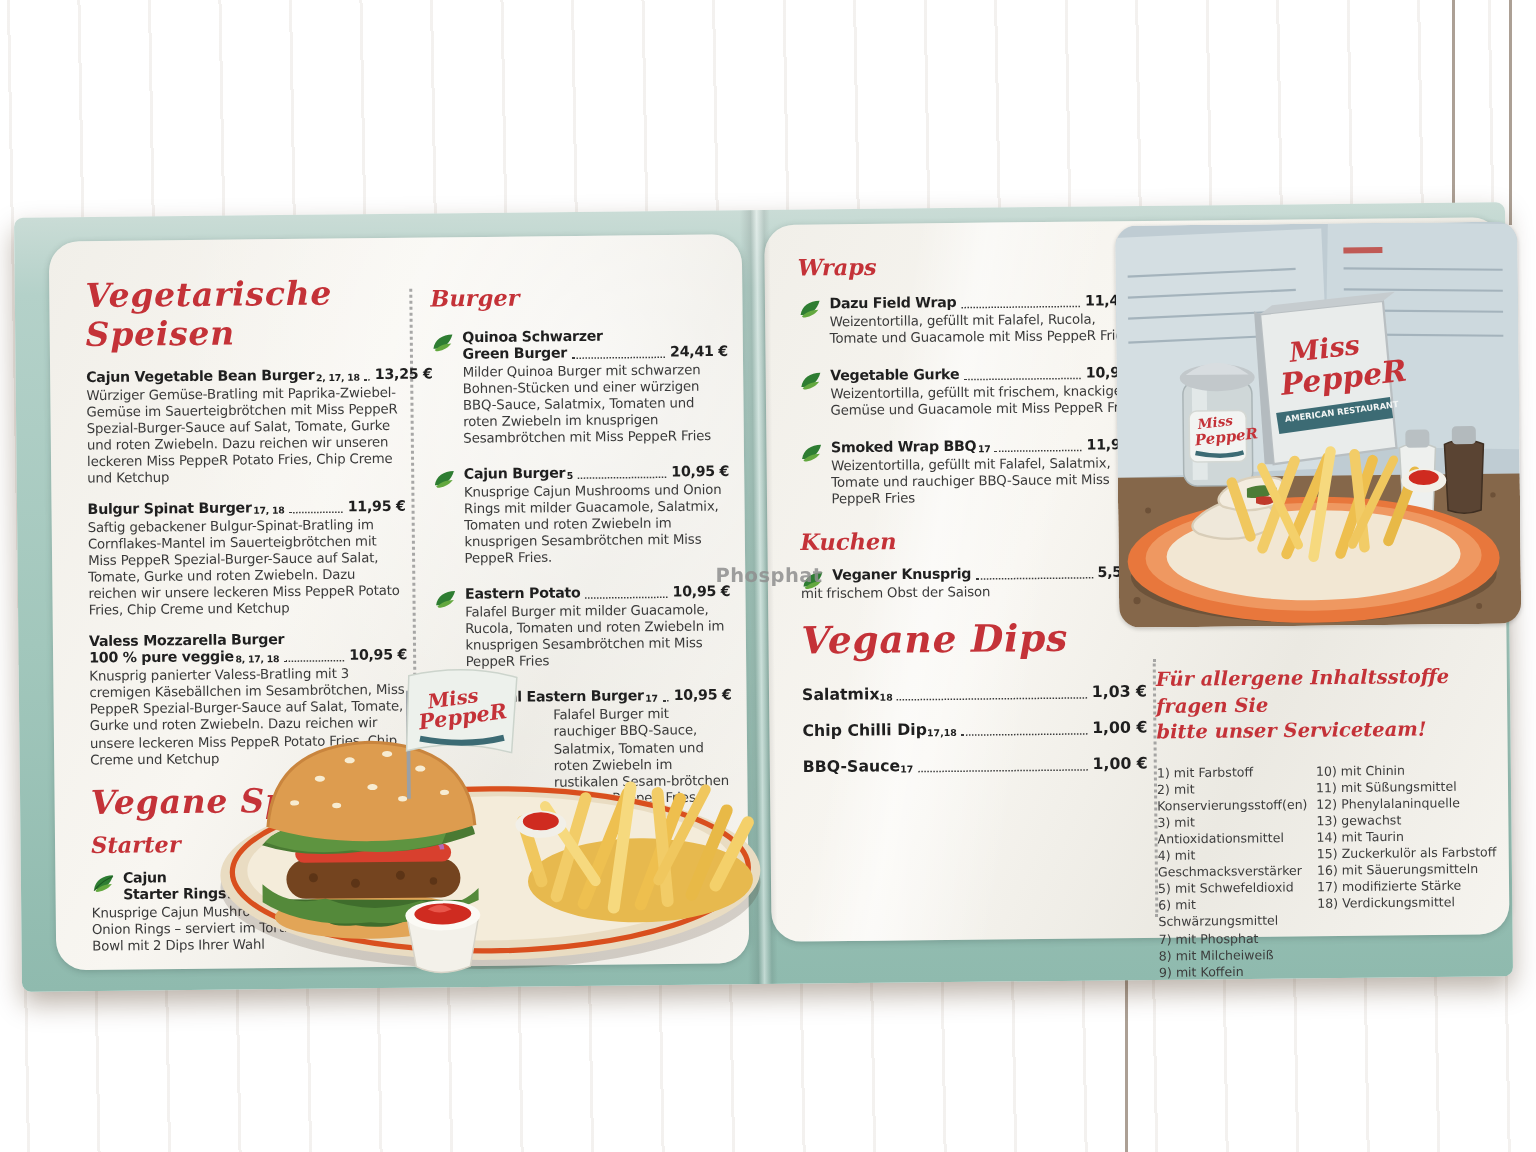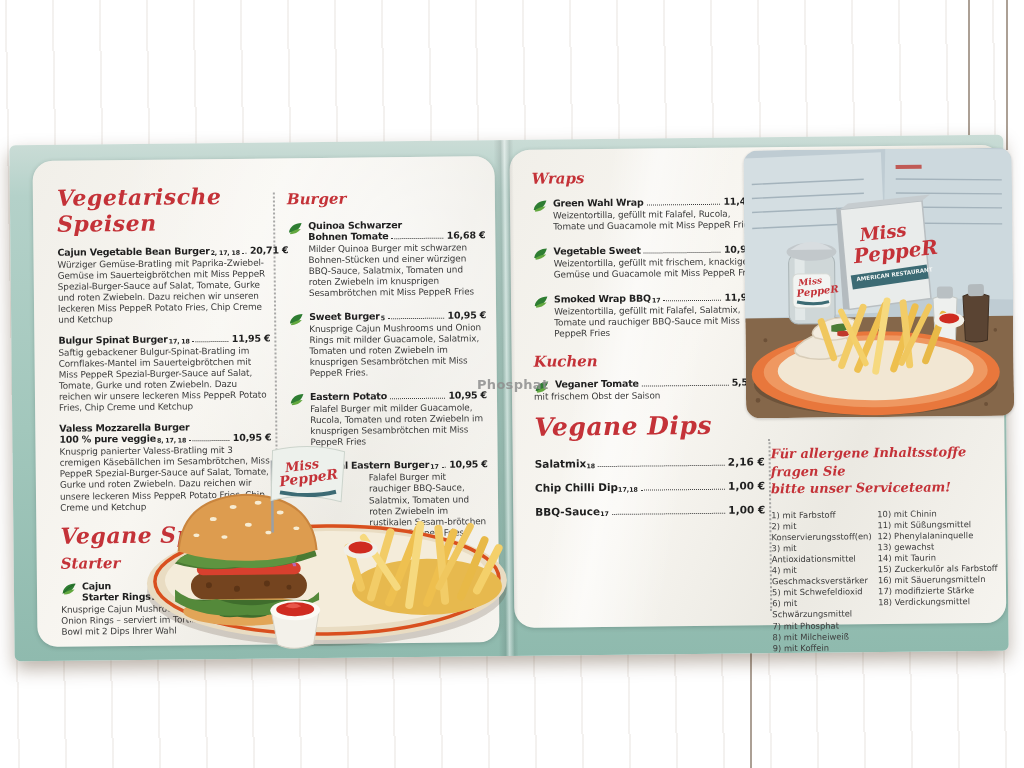--- a/index.html
+++ b/index.html
@@ -90,21 +90,21 @@
       <div class="dotted-div" style="left:240px;top:34px;height:414px;"></div>
 
       <div class="col" style="left:24px;top:24px;width:212px;">
         <div class="script h-big" style="margin-bottom:10px;">Vegetarische Speisen</div>
 
         <div class="item">
           <div class="item-row">
               <span>Cajun Vegetable Bean Burger</span>
               <sup>2, 17, 18</sup>
               <span class="leader"></span>
-              <span class="price">20,71 €</span>
+              <span class="price">13,25 €</span>
             </div>
           <div class="desc">Würziger Gemüse-Bratling mit Paprika-Zwiebel-Gemüse im Sauerteigbrötchen mit Miss PeppeR Spezial-Burger-Sauce auf Salat, Tomate, Gurke und roten Zwiebeln. Dazu reichen wir unseren leckeren Miss PeppeR Potato Fries, Chip Creme und Ketchup</div>
         </div>
 
         <div class="item">
           <div class="item-row">
               <span>Bulgur Spinat Burger</span>
               <sup>17, 18</sup>
               <span class="leader"></span>
               <span class="price">11,95 €</span>
@@ -149,36 +149,36 @@
         <div class="script h-med" style="margin-bottom:12px;">Burger</div>
 
         <div class="leaf-item item" style="margin-bottom:12px;">
           <svg class="leaf" viewBox="0 0 20 16">
               <path d="M2 13 C3 6, 9 2, 17 2 C15 9, 10 13, 4 13 Z" fill="#2e7d32"></path>
               <path d="M3 14 C6 11, 11 9, 16 9 C13 13, 8 15, 4 15 Z" fill="#63a83f"></path>
             </svg>
           <div class="leaf-body">
             <div class="name2">Quinoa Schwarzer</div>
             <div class="item-row">
-                <span>Bohnen Tomate</span>
-                <span class="leader"></span>
-                <span class="price">16,68 €</span>
+                <span>Green Burger</span>
+                <span class="leader"></span>
+                <span class="price">24,41 €</span>
               </div>
             <div class="desc">Milder Quinoa Burger mit schwarzen Bohnen-Stücken und einer würzigen BBQ-Sauce, Salatmix, Tomaten und roten Zwiebeln im knusprigen Sesambrötchen mit Miss PeppeR Fries</div>
           </div>
         </div>
 
         <div class="leaf-item item" style="margin-bottom:12px;">
           <svg class="leaf" viewBox="0 0 20 16">
               <path d="M2 13 C3 6, 9 2, 17 2 C15 9, 10 13, 4 13 Z" fill="#2e7d32"></path>
               <path d="M3 14 C6 11, 11 9, 16 9 C13 13, 8 15, 4 15 Z" fill="#63a83f"></path>
             </svg>
           <div class="leaf-body">
             <div class="item-row">
-                <span>Sweet Burger</span>
+                <span>Cajun Burger</span>
                 <sup>5</sup>
                 <span class="leader"></span>
                 <span class="price">10,95 €</span>
               </div>
             <div class="desc">Knusprige Cajun Mushrooms und Onion Rings mit milder Guacamole, Salatmix, Tomaten und roten Zwiebeln im knusprigen Sesambrötchen mit Miss PeppeR Fries.</div>
           </div>
         </div>
 
         <div class="leaf-item item" style="margin-bottom:12px;">
           <svg class="leaf" viewBox="0 0 20 16">
@@ -293,36 +293,36 @@
       <div class="col" style="left:22px;top:20px;width:230px;">
         <div class="script h-med" style="margin-bottom:10px;">Wraps</div>
 
         <div class="leaf-item item" style="margin-bottom:13px;">
           <svg class="leaf" viewBox="0 0 20 16">
               <path d="M2 13 C3 6, 9 2, 17 2 C15 9, 10 13, 4 13 Z" fill="#2e7d32"></path>
               <path d="M3 14 C6 11, 11 9, 16 9 C13 13, 8 15, 4 15 Z" fill="#63a83f"></path>
             </svg>
           <div class="leaf-body">
             <div class="item-row">
-                <span>Green Wahl Wrap</span>
+                <span>Dazu Field Wrap</span>
                 <span class="leader"></span>
                 <span class="price">11,45 €</span>
               </div>
             <div class="desc">Weizentortilla, gefüllt mit Falafel, Rucola, Tomate und Guacamole mit Miss PeppeR Fries</div>
           </div>
         </div>
 
         <div class="leaf-item item" style="margin-bottom:13px;">
           <svg class="leaf" viewBox="0 0 20 16">
               <path d="M2 13 C3 6, 9 2, 17 2 C15 9, 10 13, 4 13 Z" fill="#2e7d32"></path>
               <path d="M3 14 C6 11, 11 9, 16 9 C13 13, 8 15, 4 15 Z" fill="#63a83f"></path>
             </svg>
           <div class="leaf-body">
             <div class="item-row">
-                <span>Vegetable Sweet</span>
+                <span>Vegetable Gurke</span>
                 <span class="leader"></span>
                 <span class="price">10,95 €</span>
               </div>
             <div class="desc">Weizentortilla, gefüllt mit frischem, knackigem Gemüse und Guacamole mit Miss PeppeR Fries</div>
           </div>
         </div>
 
         <div class="leaf-item item" style="margin-bottom:13px;">
           <svg class="leaf" viewBox="0 0 20 16">
               <path d="M2 13 C3 6, 9 2, 17 2 C15 9, 10 13, 4 13 Z" fill="#2e7d32"></path>
@@ -340,35 +340,35 @@
         </div>
 
         <div class="script h-med" style="margin-bottom:8px;">Kuchen</div>
         <div class="leaf-item item" style="margin-bottom:10px;">
           <svg class="leaf" viewBox="0 0 20 16">
               <path d="M2 13 C3 6, 9 2, 17 2 C15 9, 10 13, 4 13 Z" fill="#2e7d32"></path>
               <path d="M3 14 C6 11, 11 9, 16 9 C13 13, 8 15, 4 15 Z" fill="#63a83f"></path>
             </svg>
           <div class="leaf-body">
             <div class="item-row">
-                <span>Veganer Tomate</span>
+                <span>Veganer Knusprig</span>
                 <span class="leader"></span>
                 <span class="price">5,50 €</span>
               </div>
             <div class="desc" style="margin-left:-21px;">mit frischem Obst der Saison</div>
           </div>
         </div>
 
         <div class="script h-dips" style="margin:10px 0 16px;">Vegane Dips</div>
 
         <div class="dip-row">
             <span>Salatmix</span>
             <sup>18</sup>
             <span class="leader"></span>
-            <span class="price">2,16 €</span>
+            <span class="price">1,03 €</span>
           </div>
         <div class="dip-row">
             <span>Chip Chilli Dip</span>
             <sup>17,18</sup>
             <span class="leader"></span>
             <span class="price">1,00 €</span>
           </div>
         <div class="dip-row">
             <span>BBQ-Sauce</span>
             <sup>17</sup>

